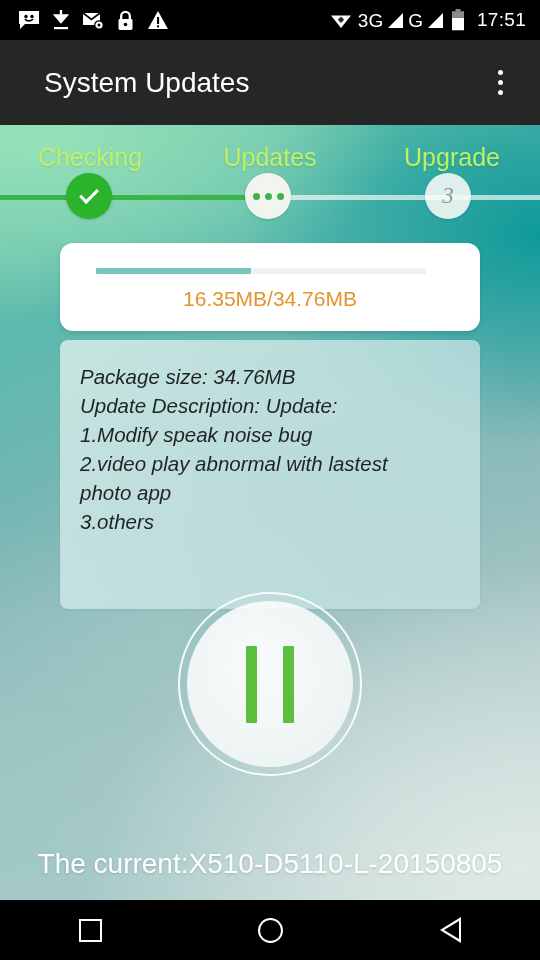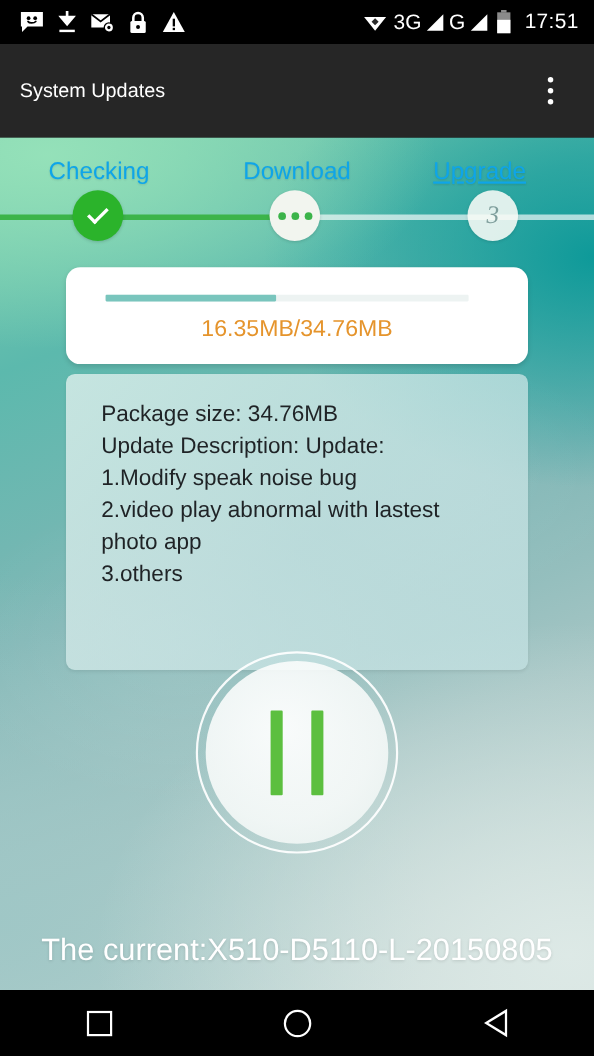--- a/index.html
+++ b/index.html
@@ -26,21 +26,21 @@
   .tri{
     width:0;height:0;border-style:solid;border-width:0 0 15px 15px;
     border-color:transparent transparent #fff transparent;
   }
 
   
   .appbar{
     position:absolute; top:40px; left:0; width:540px; height:85px;
     background:#262626; display:flex; align-items:center; z-index:25;
   }
-  .appbar-title{ color:#fff; font-size:18px; margin-left:18px; font-weight:400; }
+  .appbar-title{ color:#fff; font-size:28px; margin-left:44px; font-weight:400; }
   .overflow{
     margin-left:auto; margin-right:28px; width:24px; height:30px;
     display:flex; flex-direction:column; justify-content:center;
     align-items:center; gap:5px; cursor:pointer;
   }
   .overflow i{ width:5px; height:5px; background:#fff; border-radius:50%; display:block;}
 
   
   .wallpaper{
     position:absolute; top:125px; left:0; width:540px; height:775px;
@@ -56,24 +56,24 @@
     position:absolute; inset:0;
     background:
       radial-gradient(ellipse 300px 200px at 30% 60%, rgba(255,255,255,.10), rgba(255,255,255,0) 70%),
       radial-gradient(ellipse 240px 160px at 75% 40%, rgba(255,255,255,.07), rgba(255,255,255,0) 70%);
   }
 
   
   .stepper{ position:absolute; top:125px; left:0; width:540px; height:110px; z-index:6; }
   .step-labels{ position:absolute; top:18px; left:0; width:540px; height:30px; }
   .step-label{
-    position:absolute; color:#0ea5e9; font-size:22px; text-align:center;
+    position:absolute; color:#bef264; font-size:25px; text-align:center;
     width:160px; text-shadow:0 1px 2px rgba(0,0,0,.12);
   }
-  .sl1{ left:10px; } .sl2{ left:190px; } .sl3{ left:356px;text-decoration:underline; }
+  .sl1{ left:10px; } .sl2{ left:190px; } .sl3{ left:372px; }
 
   .rail{ position:absolute; top:70px; height:5px; }
   .rail-done{ left:0; width:270px; background:#3cb44a; }
   .rail-todo{ left:268px; width:272px; background:rgba(255,255,255,.65); }
 
   .node{
     position:absolute; border-radius:50%;
     display:flex; align-items:center; justify-content:center;
   }
   .node1{
@@ -115,21 +115,22 @@
     position:absolute; top:44px; left:0; width:420px; text-align:center;
     color:#e5942c; font-size:21px;
   }
 
   
   .desc-card{
     position:absolute; top:340px; left:60px; width:420px; height:269px;
     border-radius:8px; z-index:8;
     background:linear-gradient(135deg, rgba(226,241,238,.78) 0%, rgba(206,231,231,.74) 55%, rgba(196,226,227,.72) 100%);
     box-shadow:0 1px 3px rgba(0,0,0,.07);
-    padding:22px 32px;
+    padding:22px 20px;
+    font-style:italic;
   }
   .desc-line{ color:#1f2326; font-size:20.5px; line-height:29px; white-space:pre-wrap; }
 
   
   .pause-wrap{
     position:absolute; top:592px; left:178px; width:184px; height:184px; z-index:9;
     border-radius:50%; cursor:pointer;
   }
   .pause-ring{
     position:absolute; inset:0; border-radius:50%;
@@ -231,21 +232,21 @@
     </div>
   </div>
 
   <div class="wallpaper">
     <div class="wall-blur"></div>
   </div>
 
   <div class="stepper">
     <div class="step-labels">
       <div class="step-label sl1">Checking</div>
-      <div class="step-label sl2">Download</div>
+      <div class="step-label sl2">Updates</div>
       <div class="step-label sl3">Upgrade</div>
     </div>
     <div class="rail rail-done"></div>
     <div class="rail rail-todo"></div>
 
     <div class="node node1">
       <span class="chk"></span>
     </div>
     <div class="node node2">
       <i></i>

